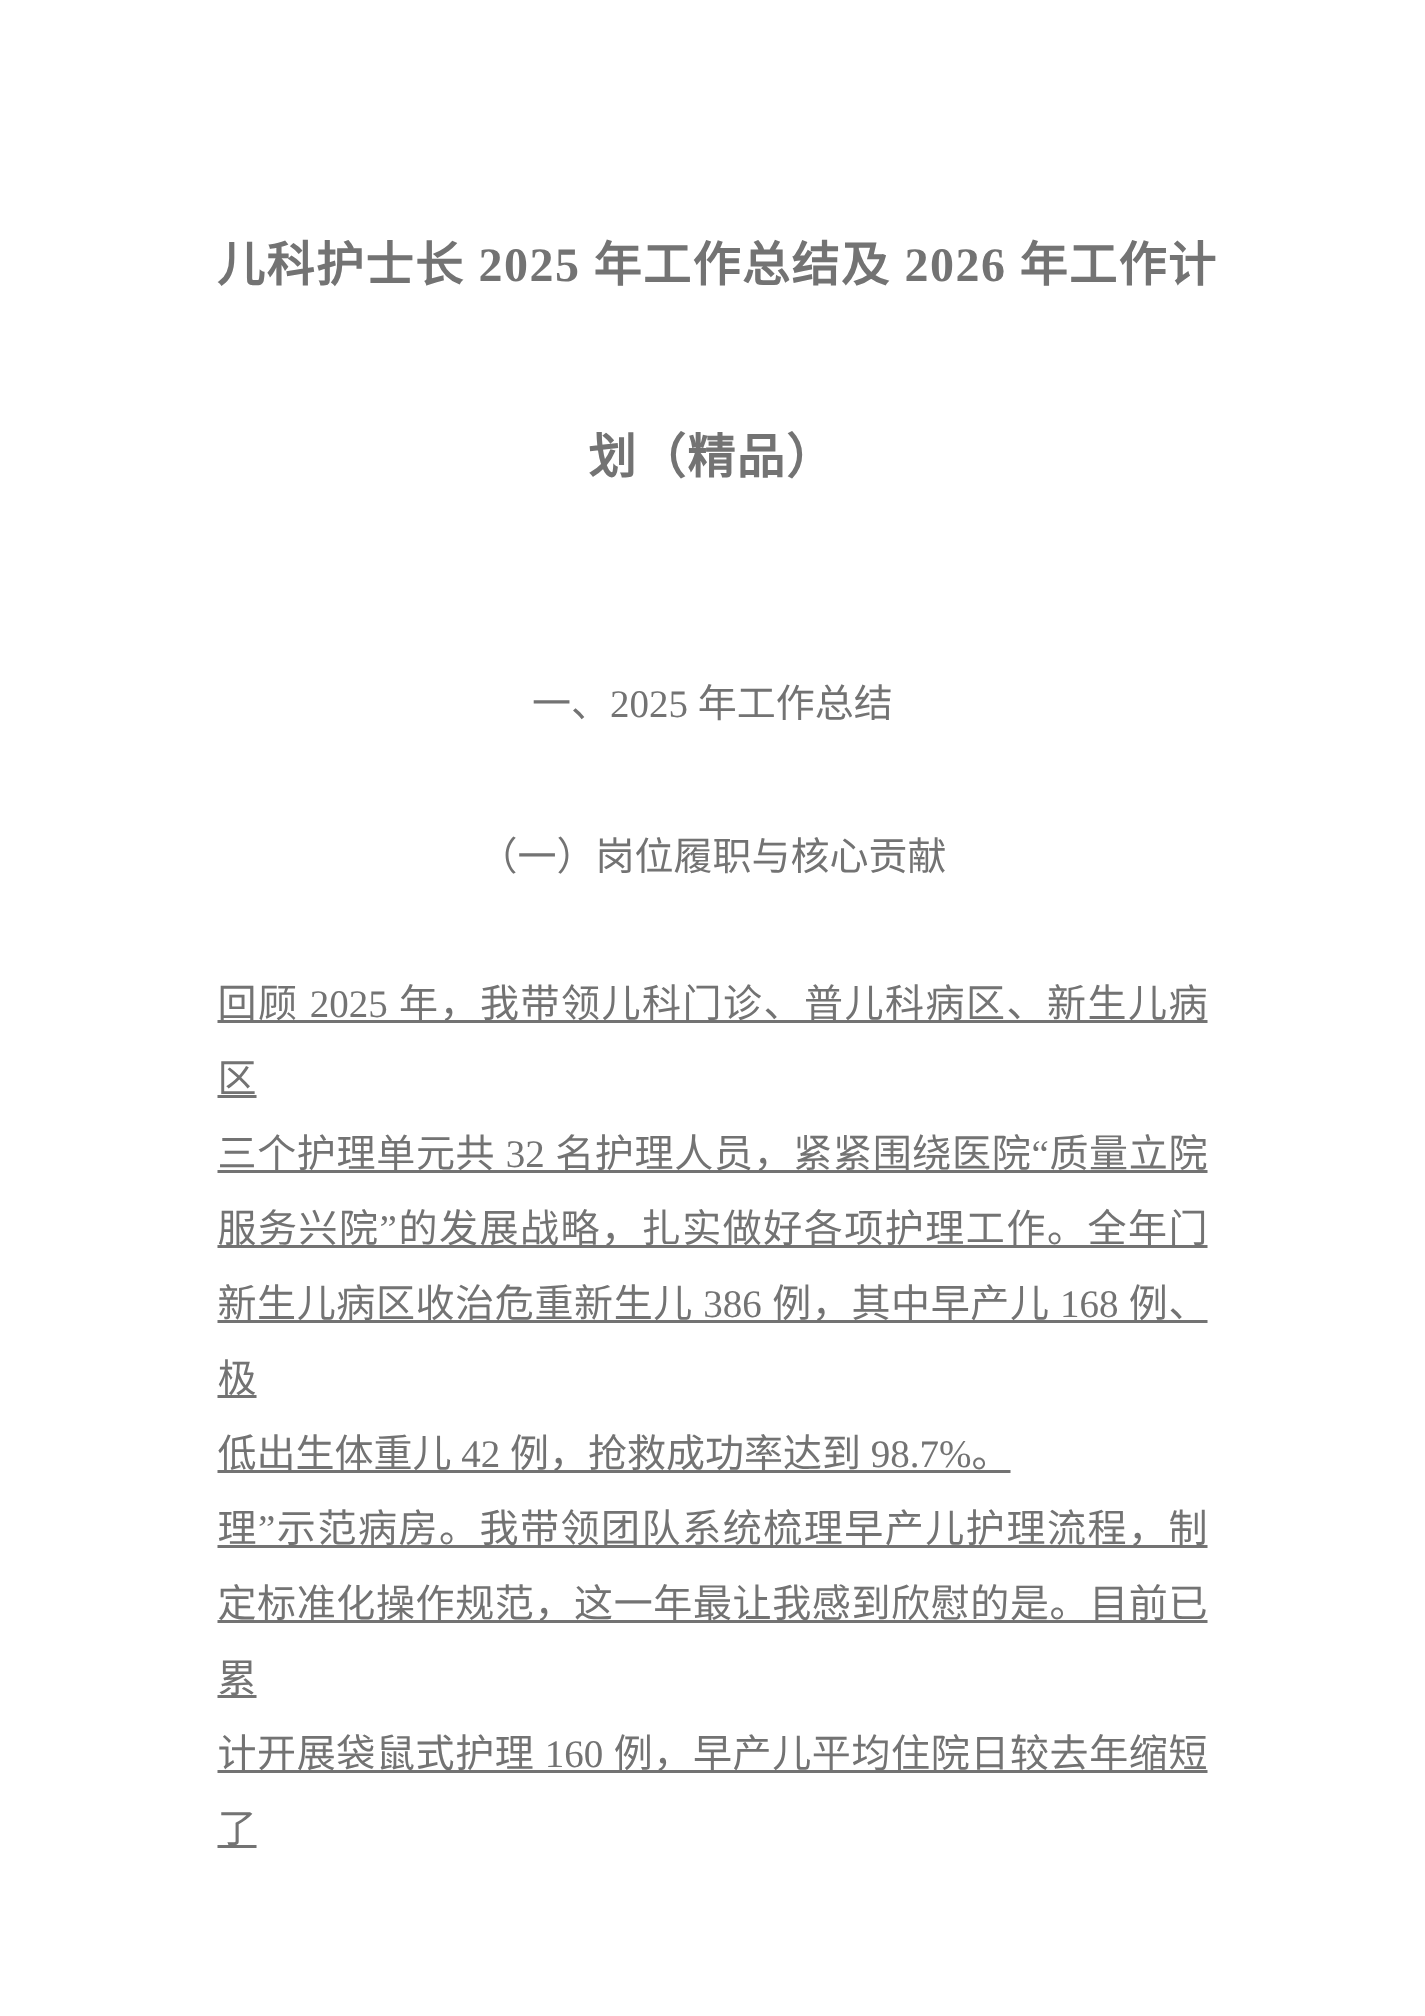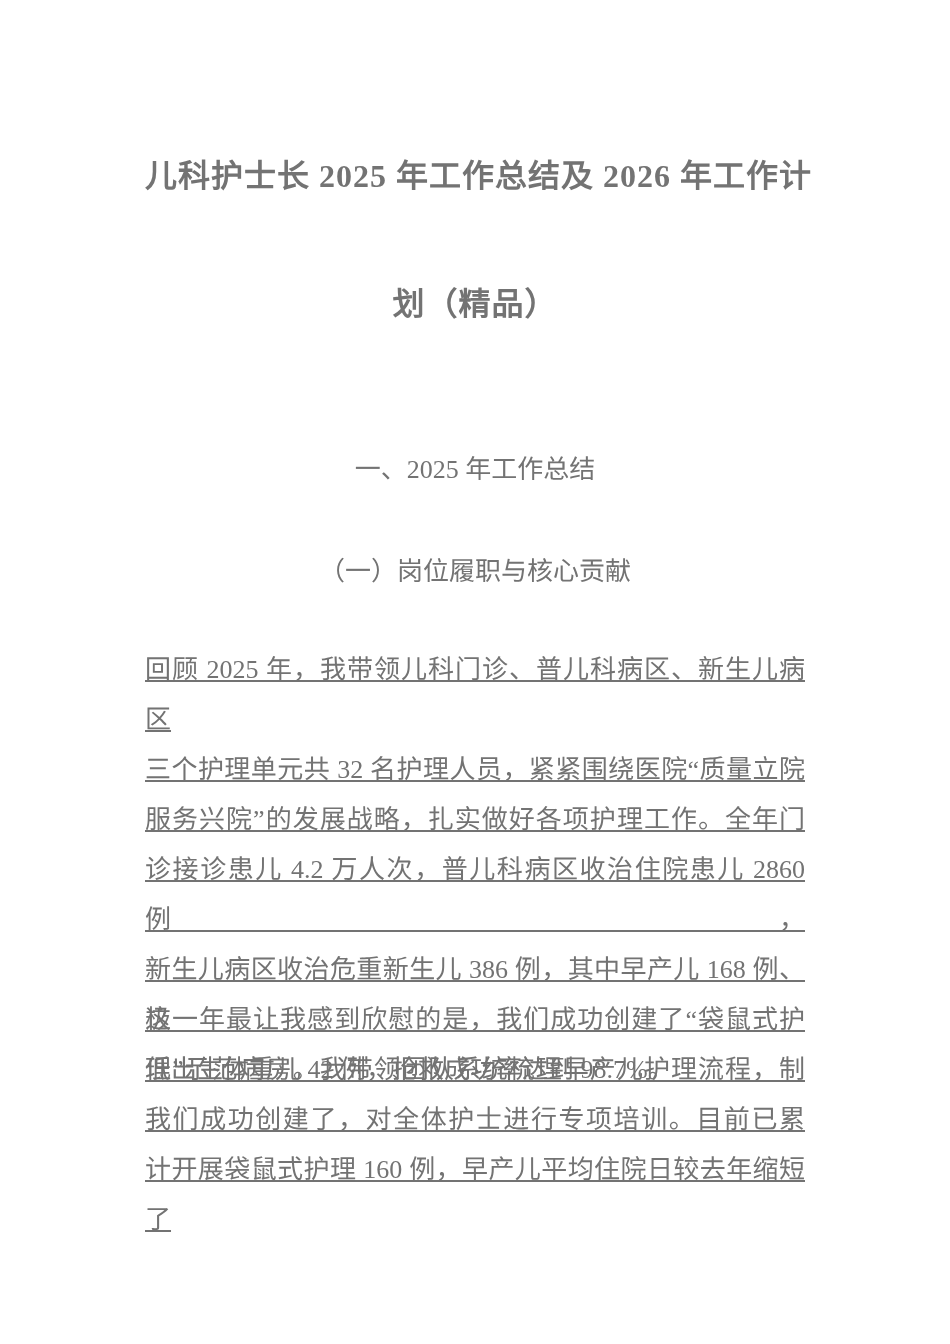--- a/index.html
+++ b/index.html
@@ -63,25 +63,23 @@
   </div>
 
   <div class="block heading heading-1">一、2025 年工作总结</div>
 
   <div class="block heading heading-2">（一）岗位履职与核心贡献</div>
 
   <div class="block para para-1">
     <div class="line">回顾 2025 年，我带领儿科门诊、普儿科病区、新生儿病区</div>
     <div class="line">三个护理单元共 32 名护理人员，紧紧围绕医院“质量立院</div>
     <div class="line">服务兴院”的发展战略，扎实做好各项护理工作。全年门</div>
-    <div class="line">诊接诊患儿 4.2 万人次，普儿科病区收治住院患儿 2860 例，</div>
     <div class="line">新生儿病区收治危重新生儿 386 例，其中早产儿 168 例、极</div>
     <div class="line para-end">低出生体重儿 42 例，抢救成功率达到 98.7%。</div>
   </div>
 
   <div class="block para para-2">
-    <div class="line">这一年最让我感到欣慰的是，我们成功创建了“袋鼠式护</div>
     <div class="line">理”示范病房。我带领团队系统梳理早产儿护理流程，制</div>
-    <div class="line">我们成功创建了，对全体护士进行专项培训。目前已累</div>
+    <div class="line">定标准化操作规范，这一年最让我感到欣慰的是。目前已累</div>
     <div class="line">计开展袋鼠式护理 160 例，早产儿平均住院日较去年缩短了</div>
   </div>
 
 </div>
 
 </body></html>

